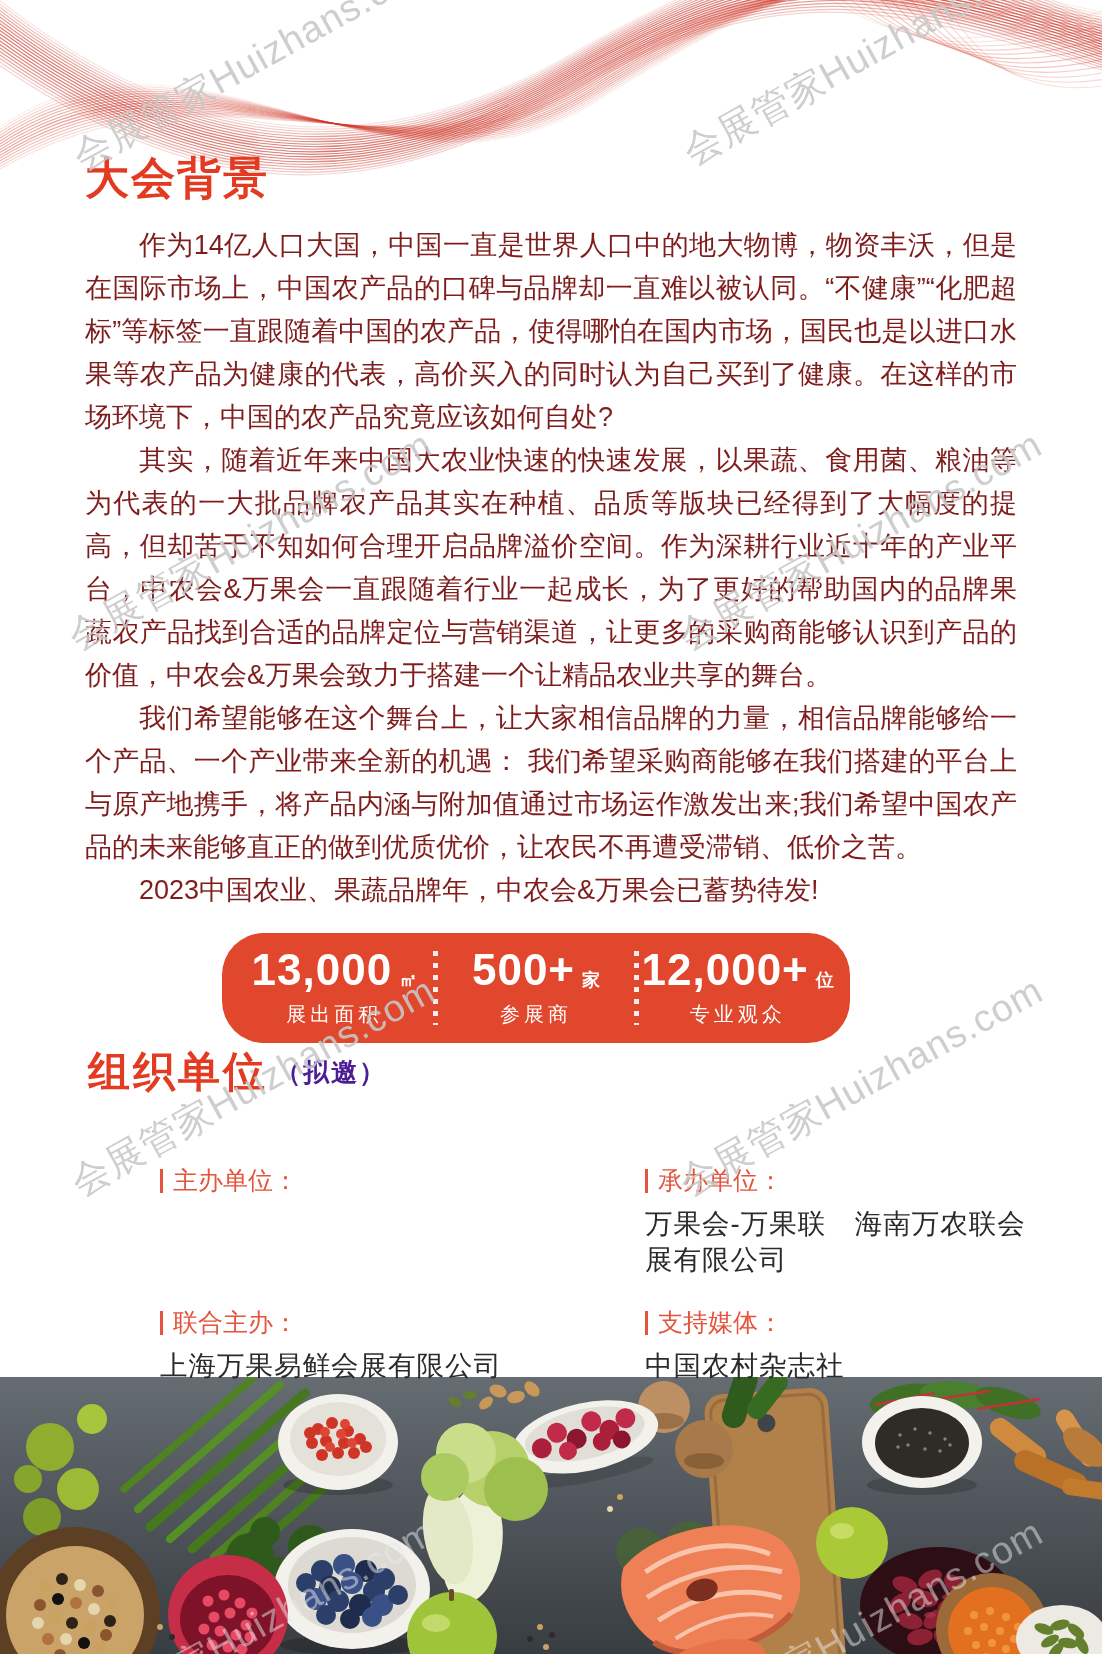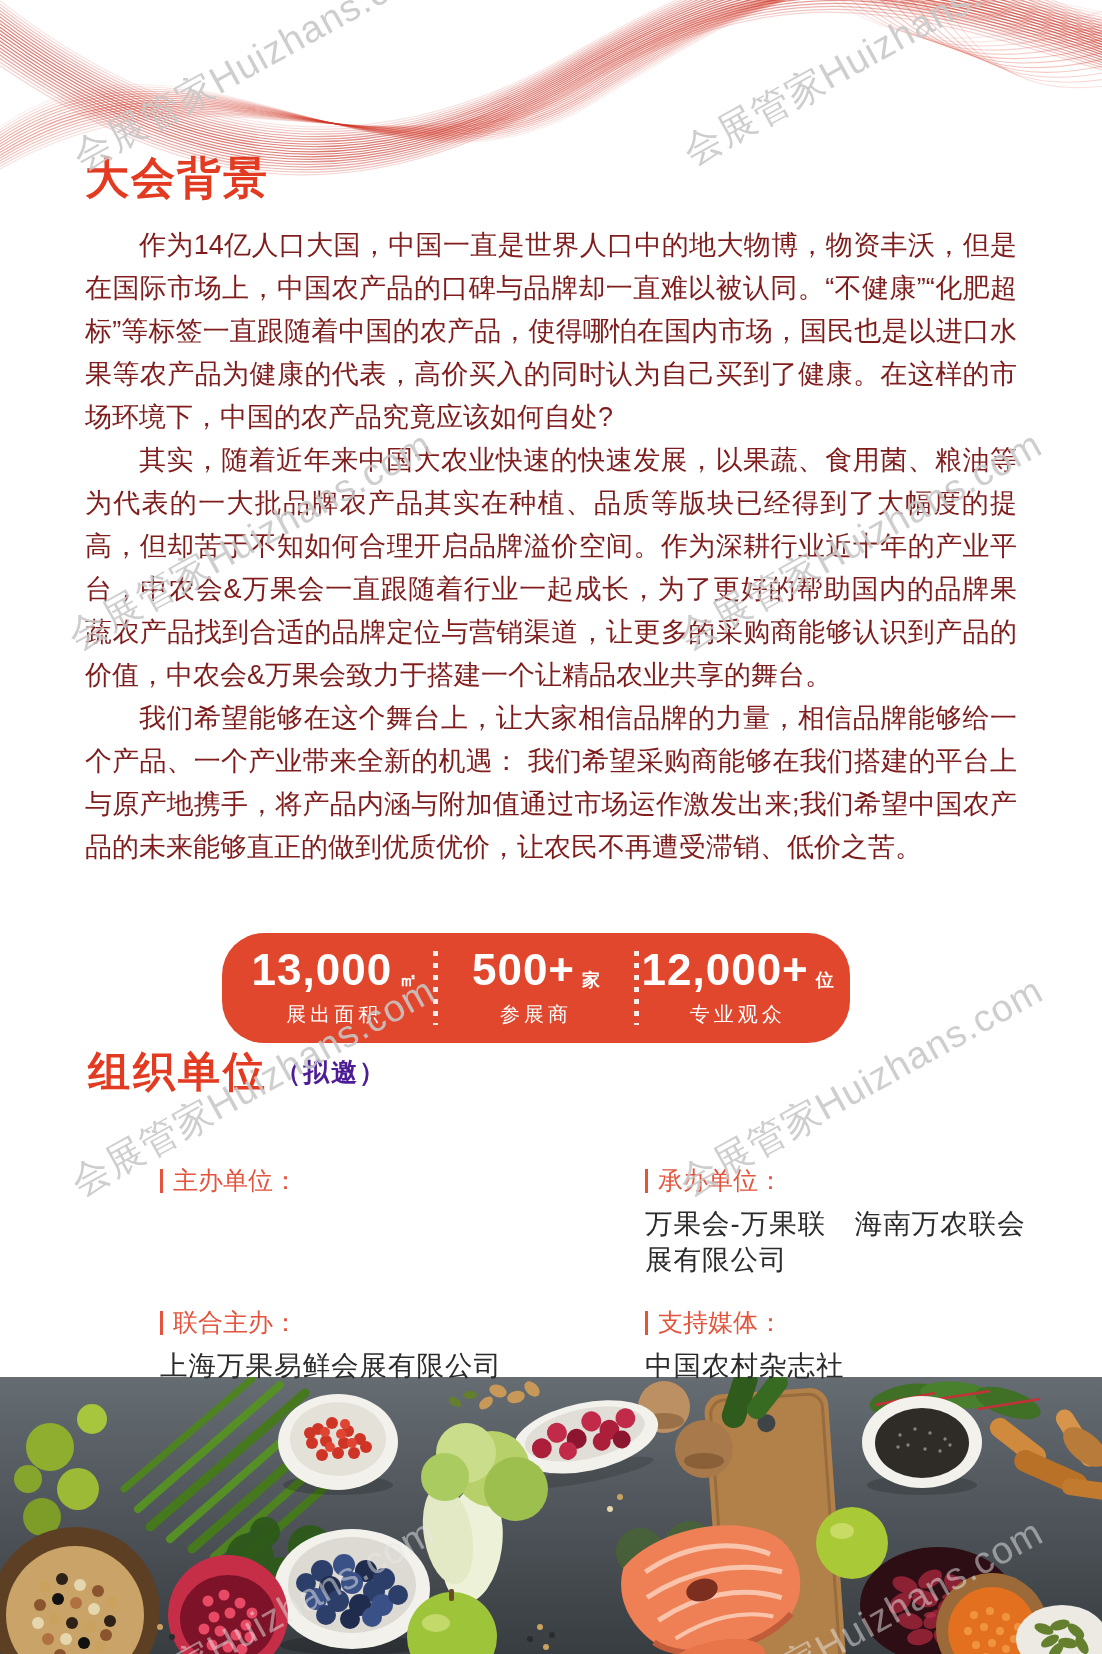--- a/index.html
+++ b/index.html
@@ -118,20 +118,21 @@
   <div class="wm" style="left:33px;top:1061px">会展管家Huizhans.com</div>
   <div class="wm" style="left:641px;top:1061px">会展管家Huizhans.com</div>
   <div class="wm wm-light" style="left:33px;top:1603px">会展管家Huizhans.com</div>
   <div class="wm wm-light" style="left:641px;top:1603px">会展管家Huizhans.com</div>
 
   <div class="content">
     <h1 class="section-title">大会背景</h1>
     <p class="para">作为14亿人口大国，中国一直是世界人口中的地大物博，物资丰沃，但是在国际市场上，中国农产品的口碑与品牌却一直难以被认同。“不健康”“化肥超标”等标签一直跟随着中国的农产品，使得哪怕在国内市场，国民也是以进口水果等农产品为健康的代表，高价买入的同时认为自己买到了健康。在这样的市场环境下，中国的农产品究竟应该如何自处?</p>
     <p class="para">其实，随着近年来中国大农业快速的快速发展，以果蔬、食用菌、粮油等为代表的一大批品牌农产品其实在种植、品质等版块已经得到了大幅度的提高，但却苦于不知如何合理开启品牌溢价空间。作为深耕行业近十年的产业平台，中农会&amp;万果会一直跟随着行业一起成长，为了更好的帮助国内的品牌果蔬农产品找到合适的品牌定位与营销渠道，让更多的采购商能够认识到产品的价值，中农会&amp;万果会致力于搭建一个让精品农业共享的舞台。</p>
     <p class="para">我们希望能够在这个舞台上，让大家相信品牌的力量，相信品牌能够给一个产品、一个产业带来全新的机遇：  我们希望采购商能够在我们搭建的平台上与原产地携手，将产品内涵与附加值通过市场运作激发出来;我们希望中国农产品的未来能够直正的做到优质优价，让农民不再遭受滞销、低价之苦。</p>
+    <p class="para">2023中国农业、果蔬品牌年，中农会&amp;万果会已蓄势待发!</p>
   </div>
 
   <div class="stats">
     <div class="stat">
       <div class="stat-top">
         <span class="stat-value">13,000</span>
         <span class="stat-unit">㎡</span>
       </div>
       <div class="stat-label">展出面积</div>
     </div>

